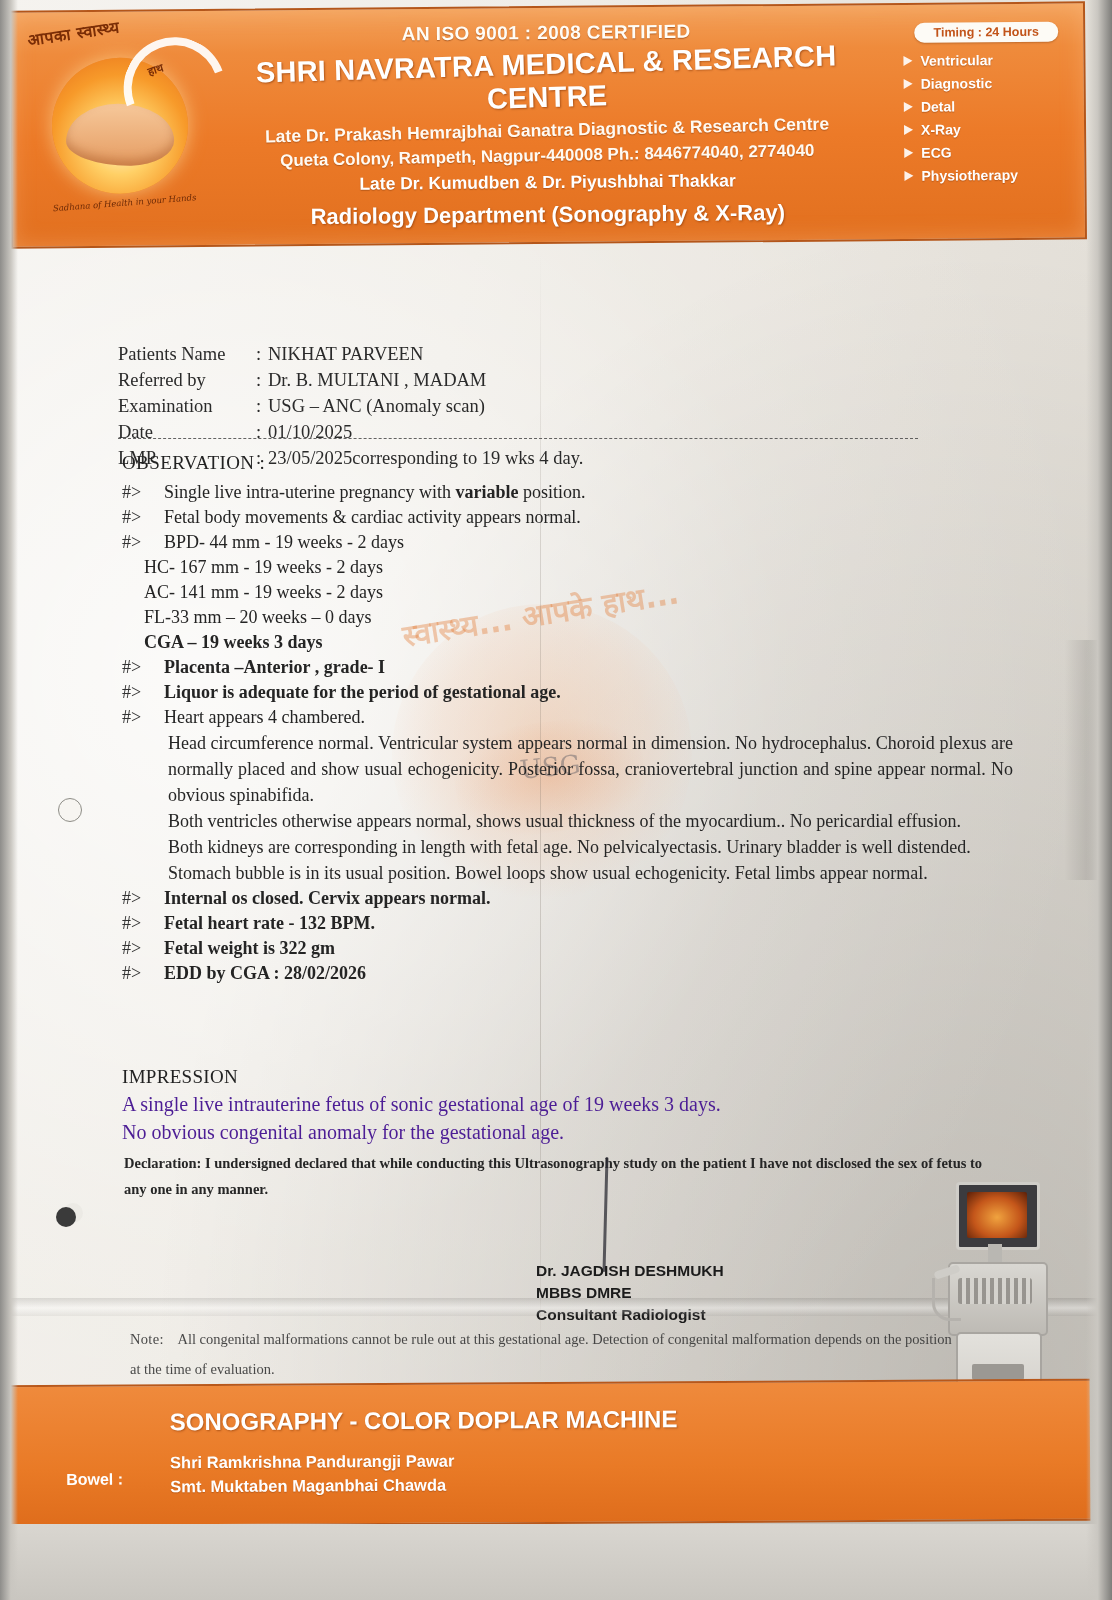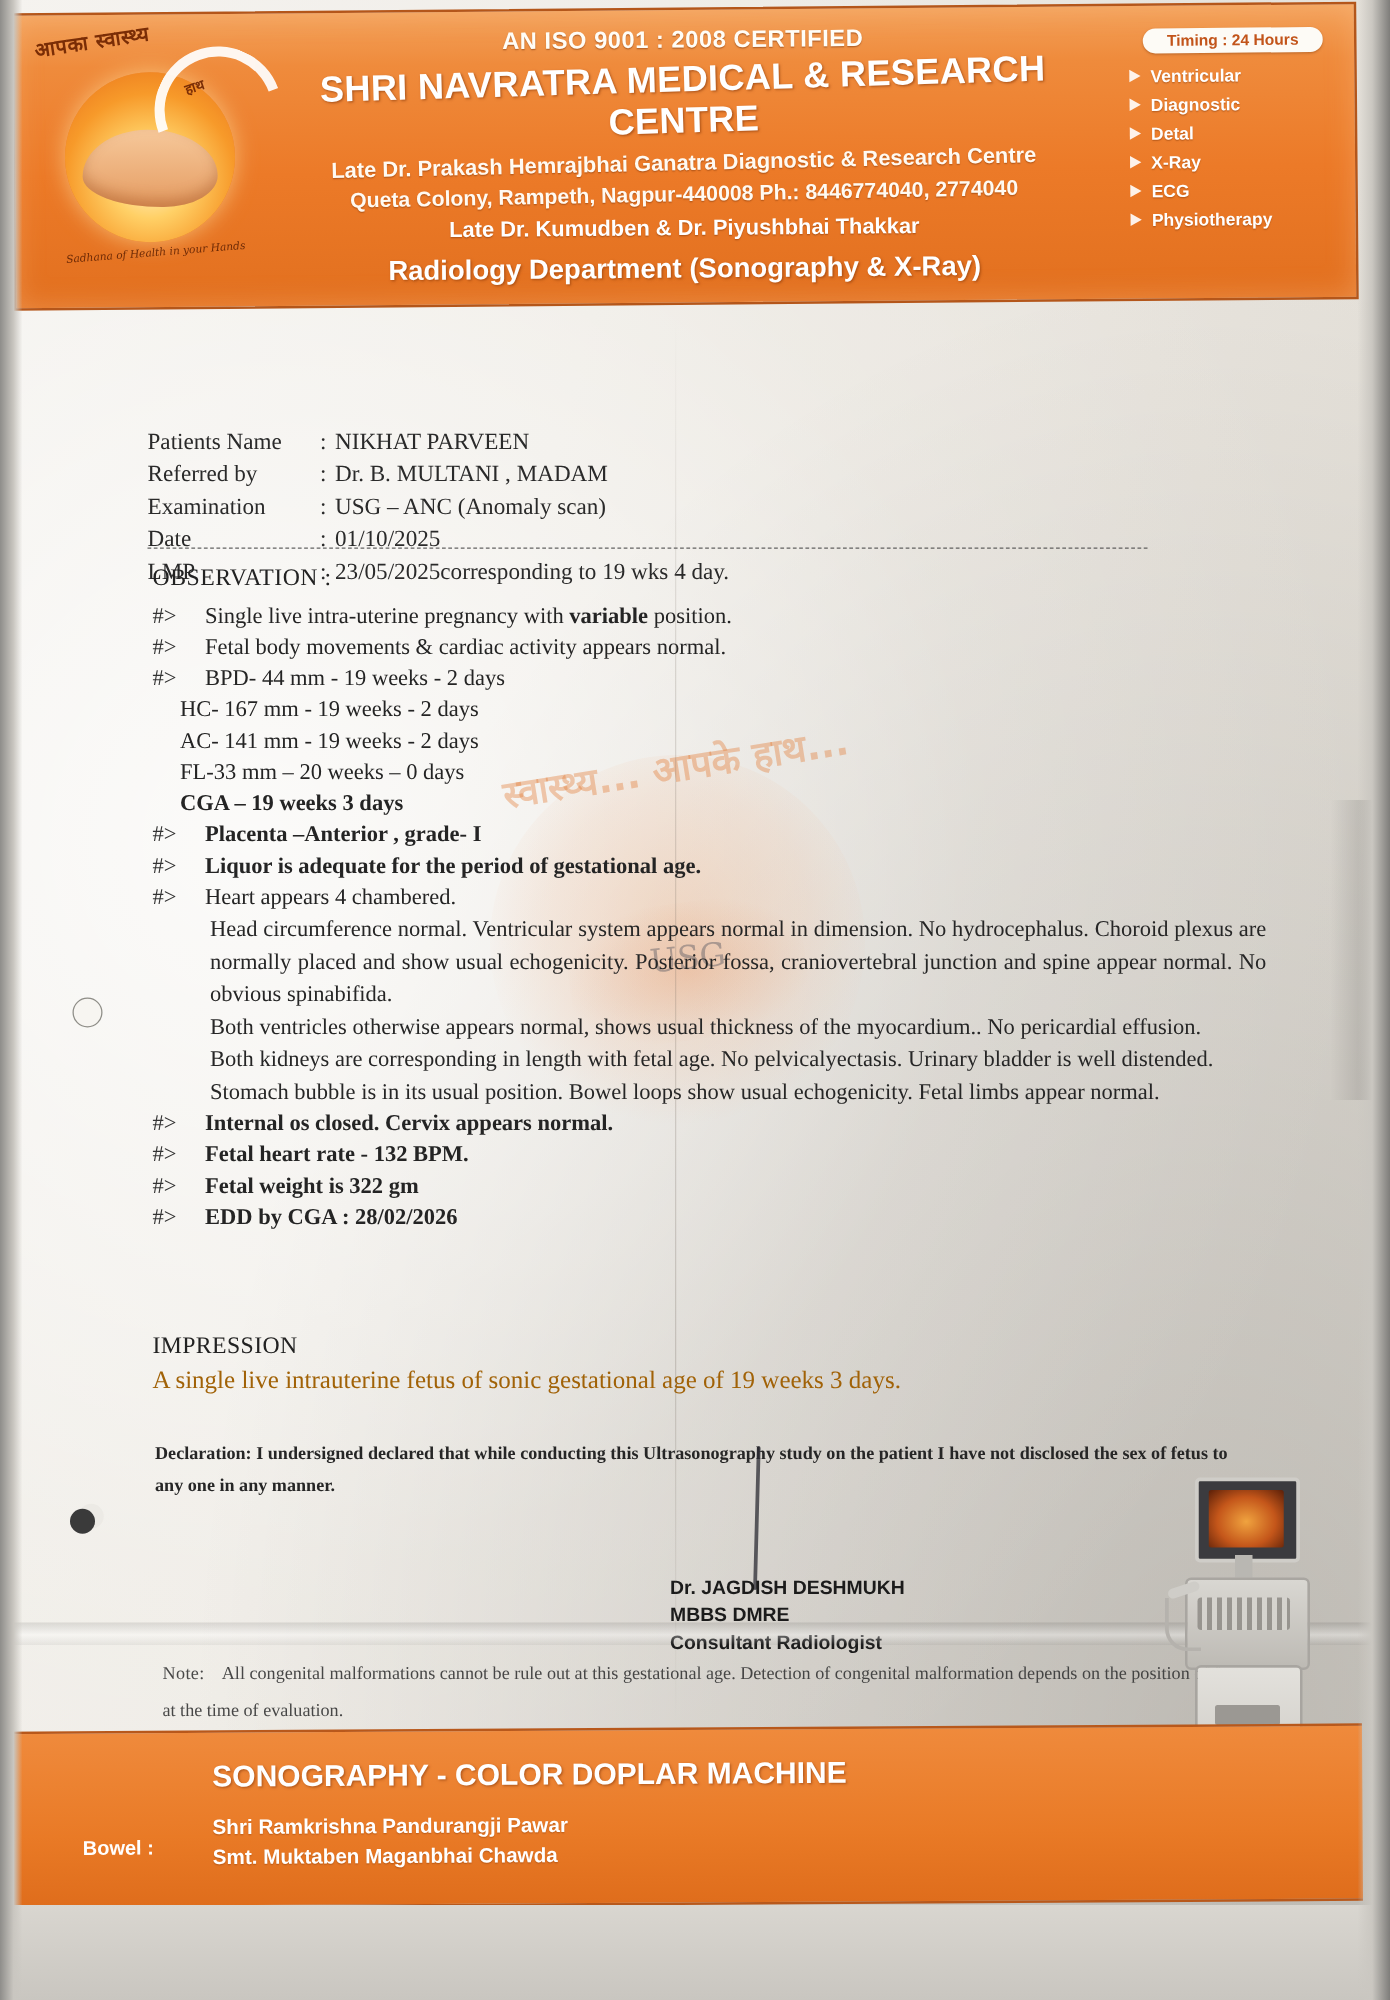--- a/index.html
+++ b/index.html
@@ -314,21 +314,21 @@
     letter-spacing: 0.3px;
   }
   .impression-body {
     position: absolute;
     left: 122px;
     top: 838px;
     width: 880px;
     font-family: "Liberation Serif", serif;
     font-size: 20px;
     line-height: 28px;
-    color: #a16207;
+    color: #4c1d95;
   }
   .declaration {
     position: absolute;
     left: 124px;
     top: 898px;
     width: 880px;
     font-family: "Liberation Serif", serif;
     font-size: 14.5px;
     font-weight: bold;
     line-height: 26px;
@@ -748,20 +748,21 @@
       </div>
       <div class="oline">
         <span class="hash">#&gt;</span>
         <span class="otext bold">EDD by CGA :  28/02/2026</span>
       </div>
     </div>
 
     <div class="impression-title">IMPRESSION</div>
     <div class="impression-body">
       <div>A single live intrauterine fetus of sonic gestational age of  19 weeks 3 days.</div>
+      <div>No obvious congenital anomaly for the gestational age.</div>
     </div>
 
     <div class="declaration">Declaration: I undersigned declared that while conducting this Ultrasonography study on the patient I have not disclosed the sex of fetus to any one in any manner.</div>
 
     <div class="sign-stroke"></div>
     <div class="sign-block">
       <div>Dr. JAGDISH DESHMUKH</div>
       <div>MBBS DMRE</div>
       <div>Consultant Radiologist</div>
     </div>

